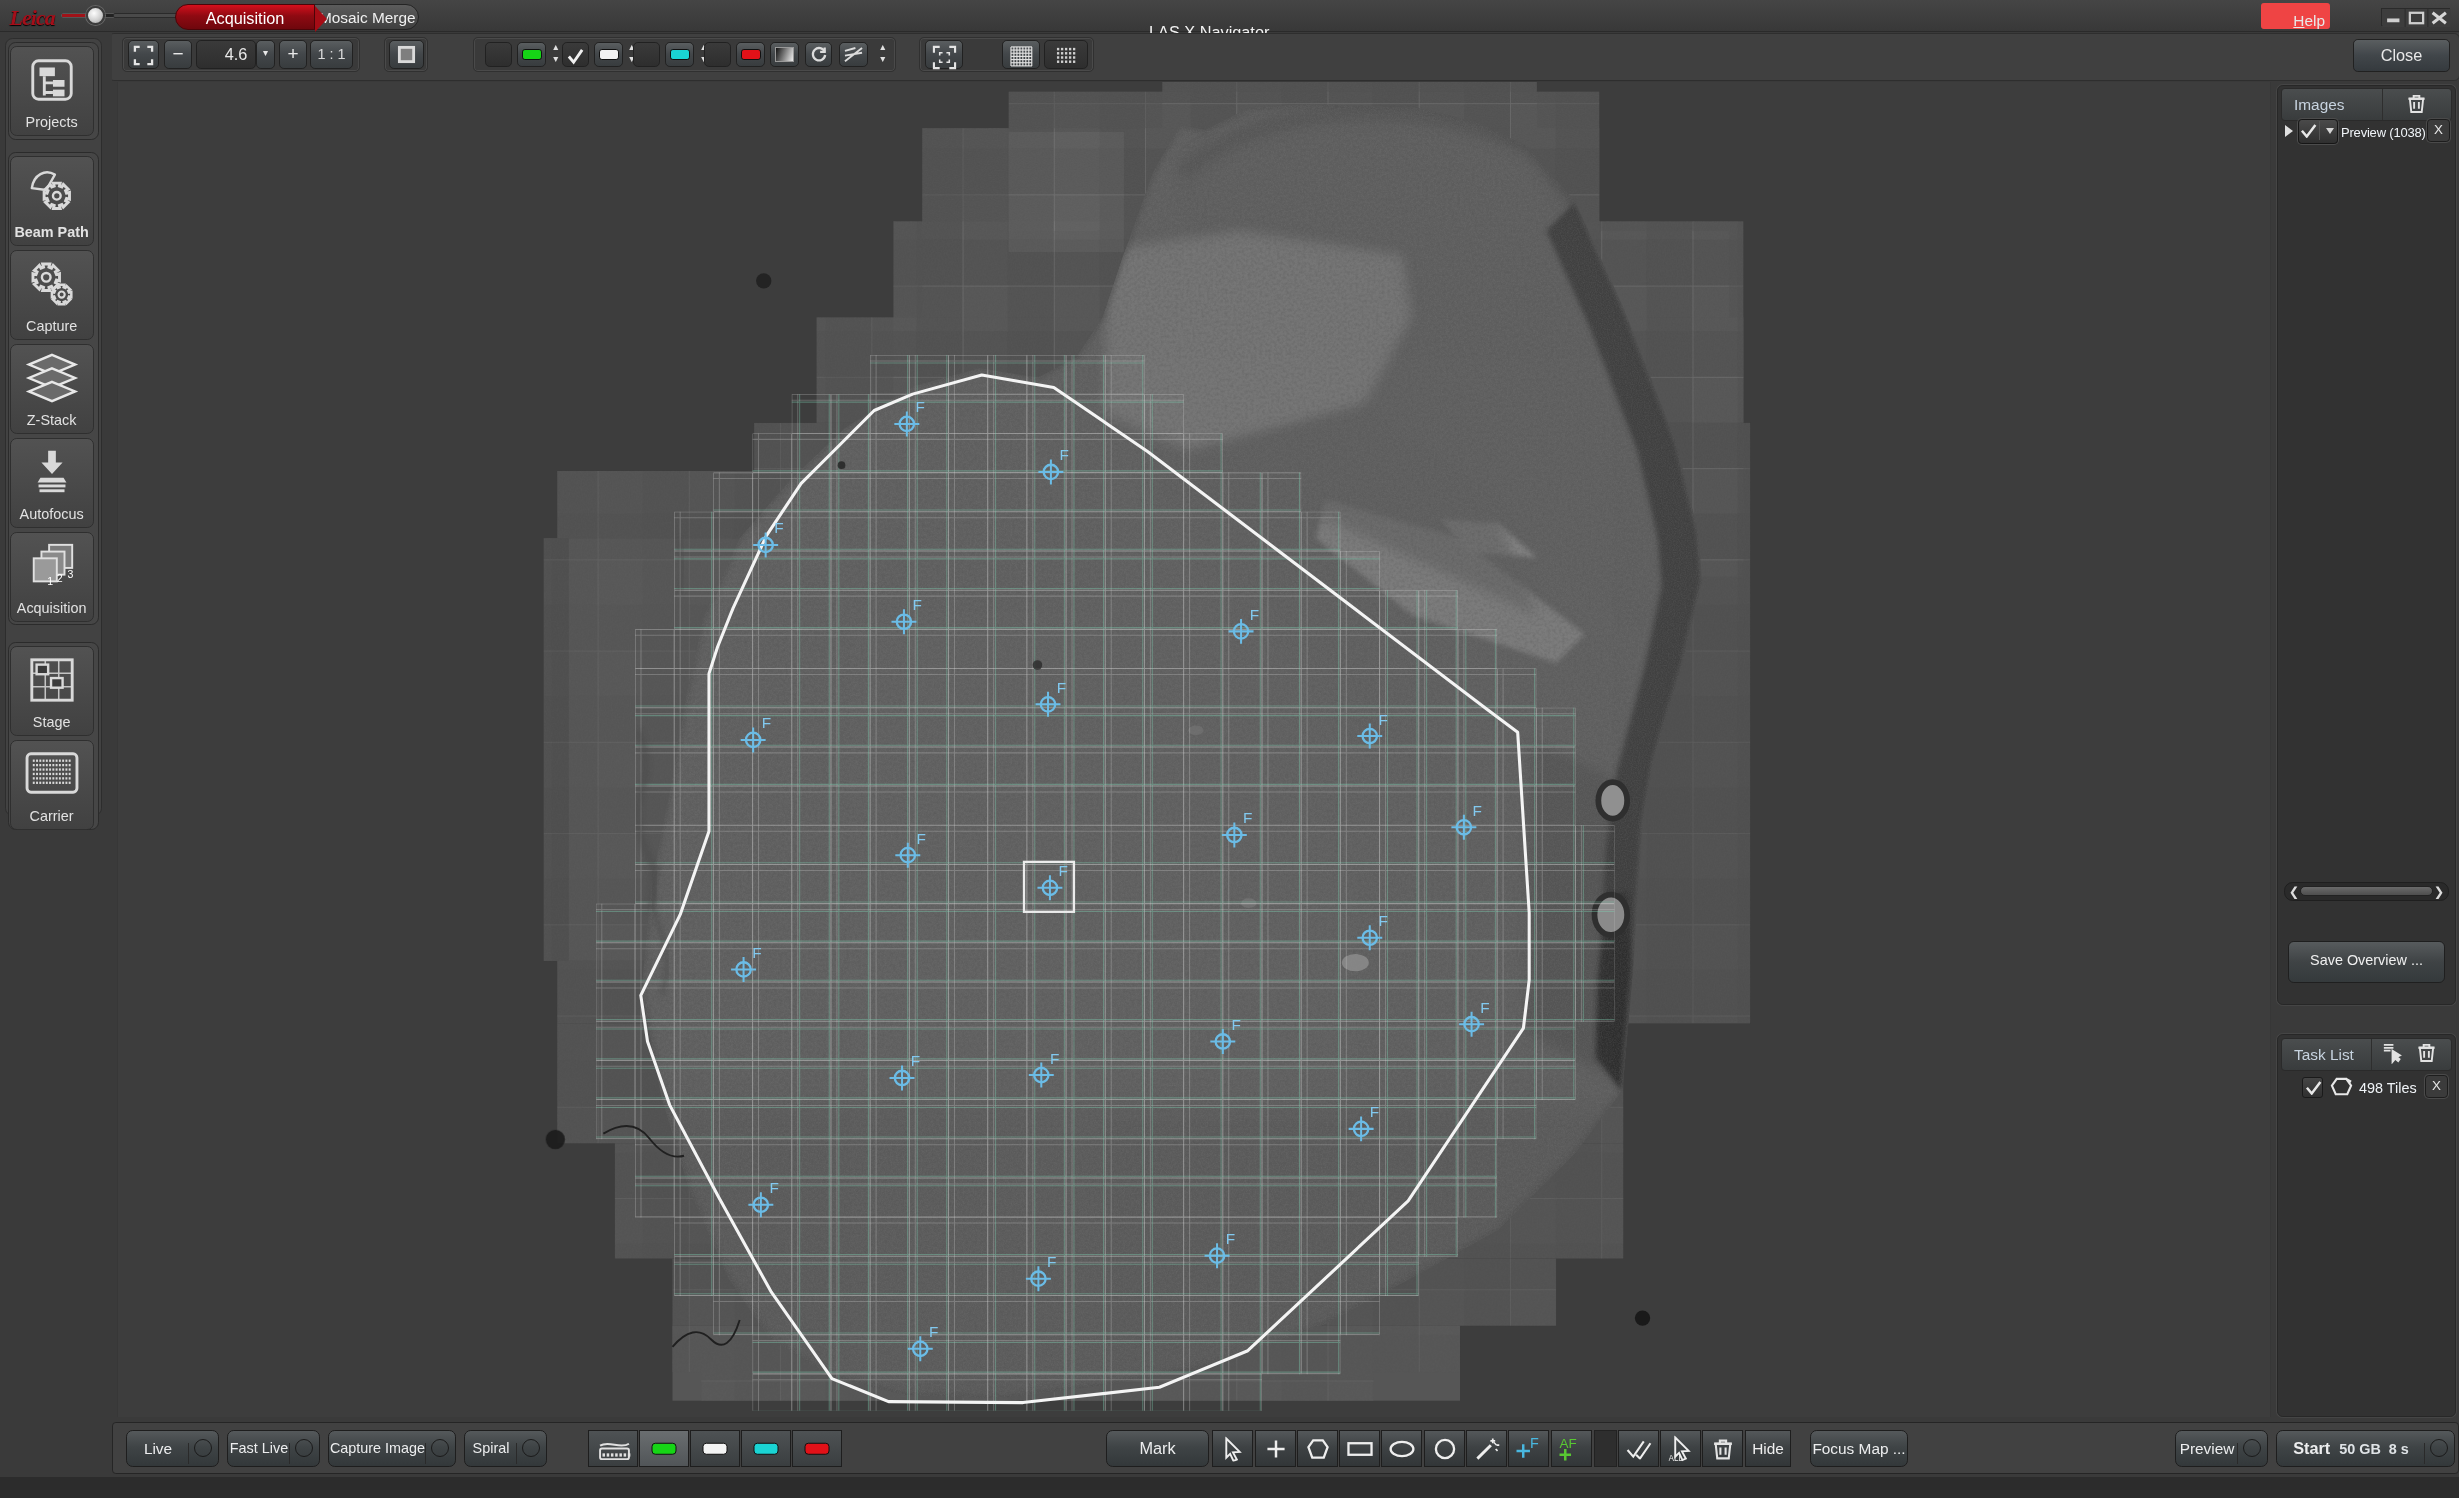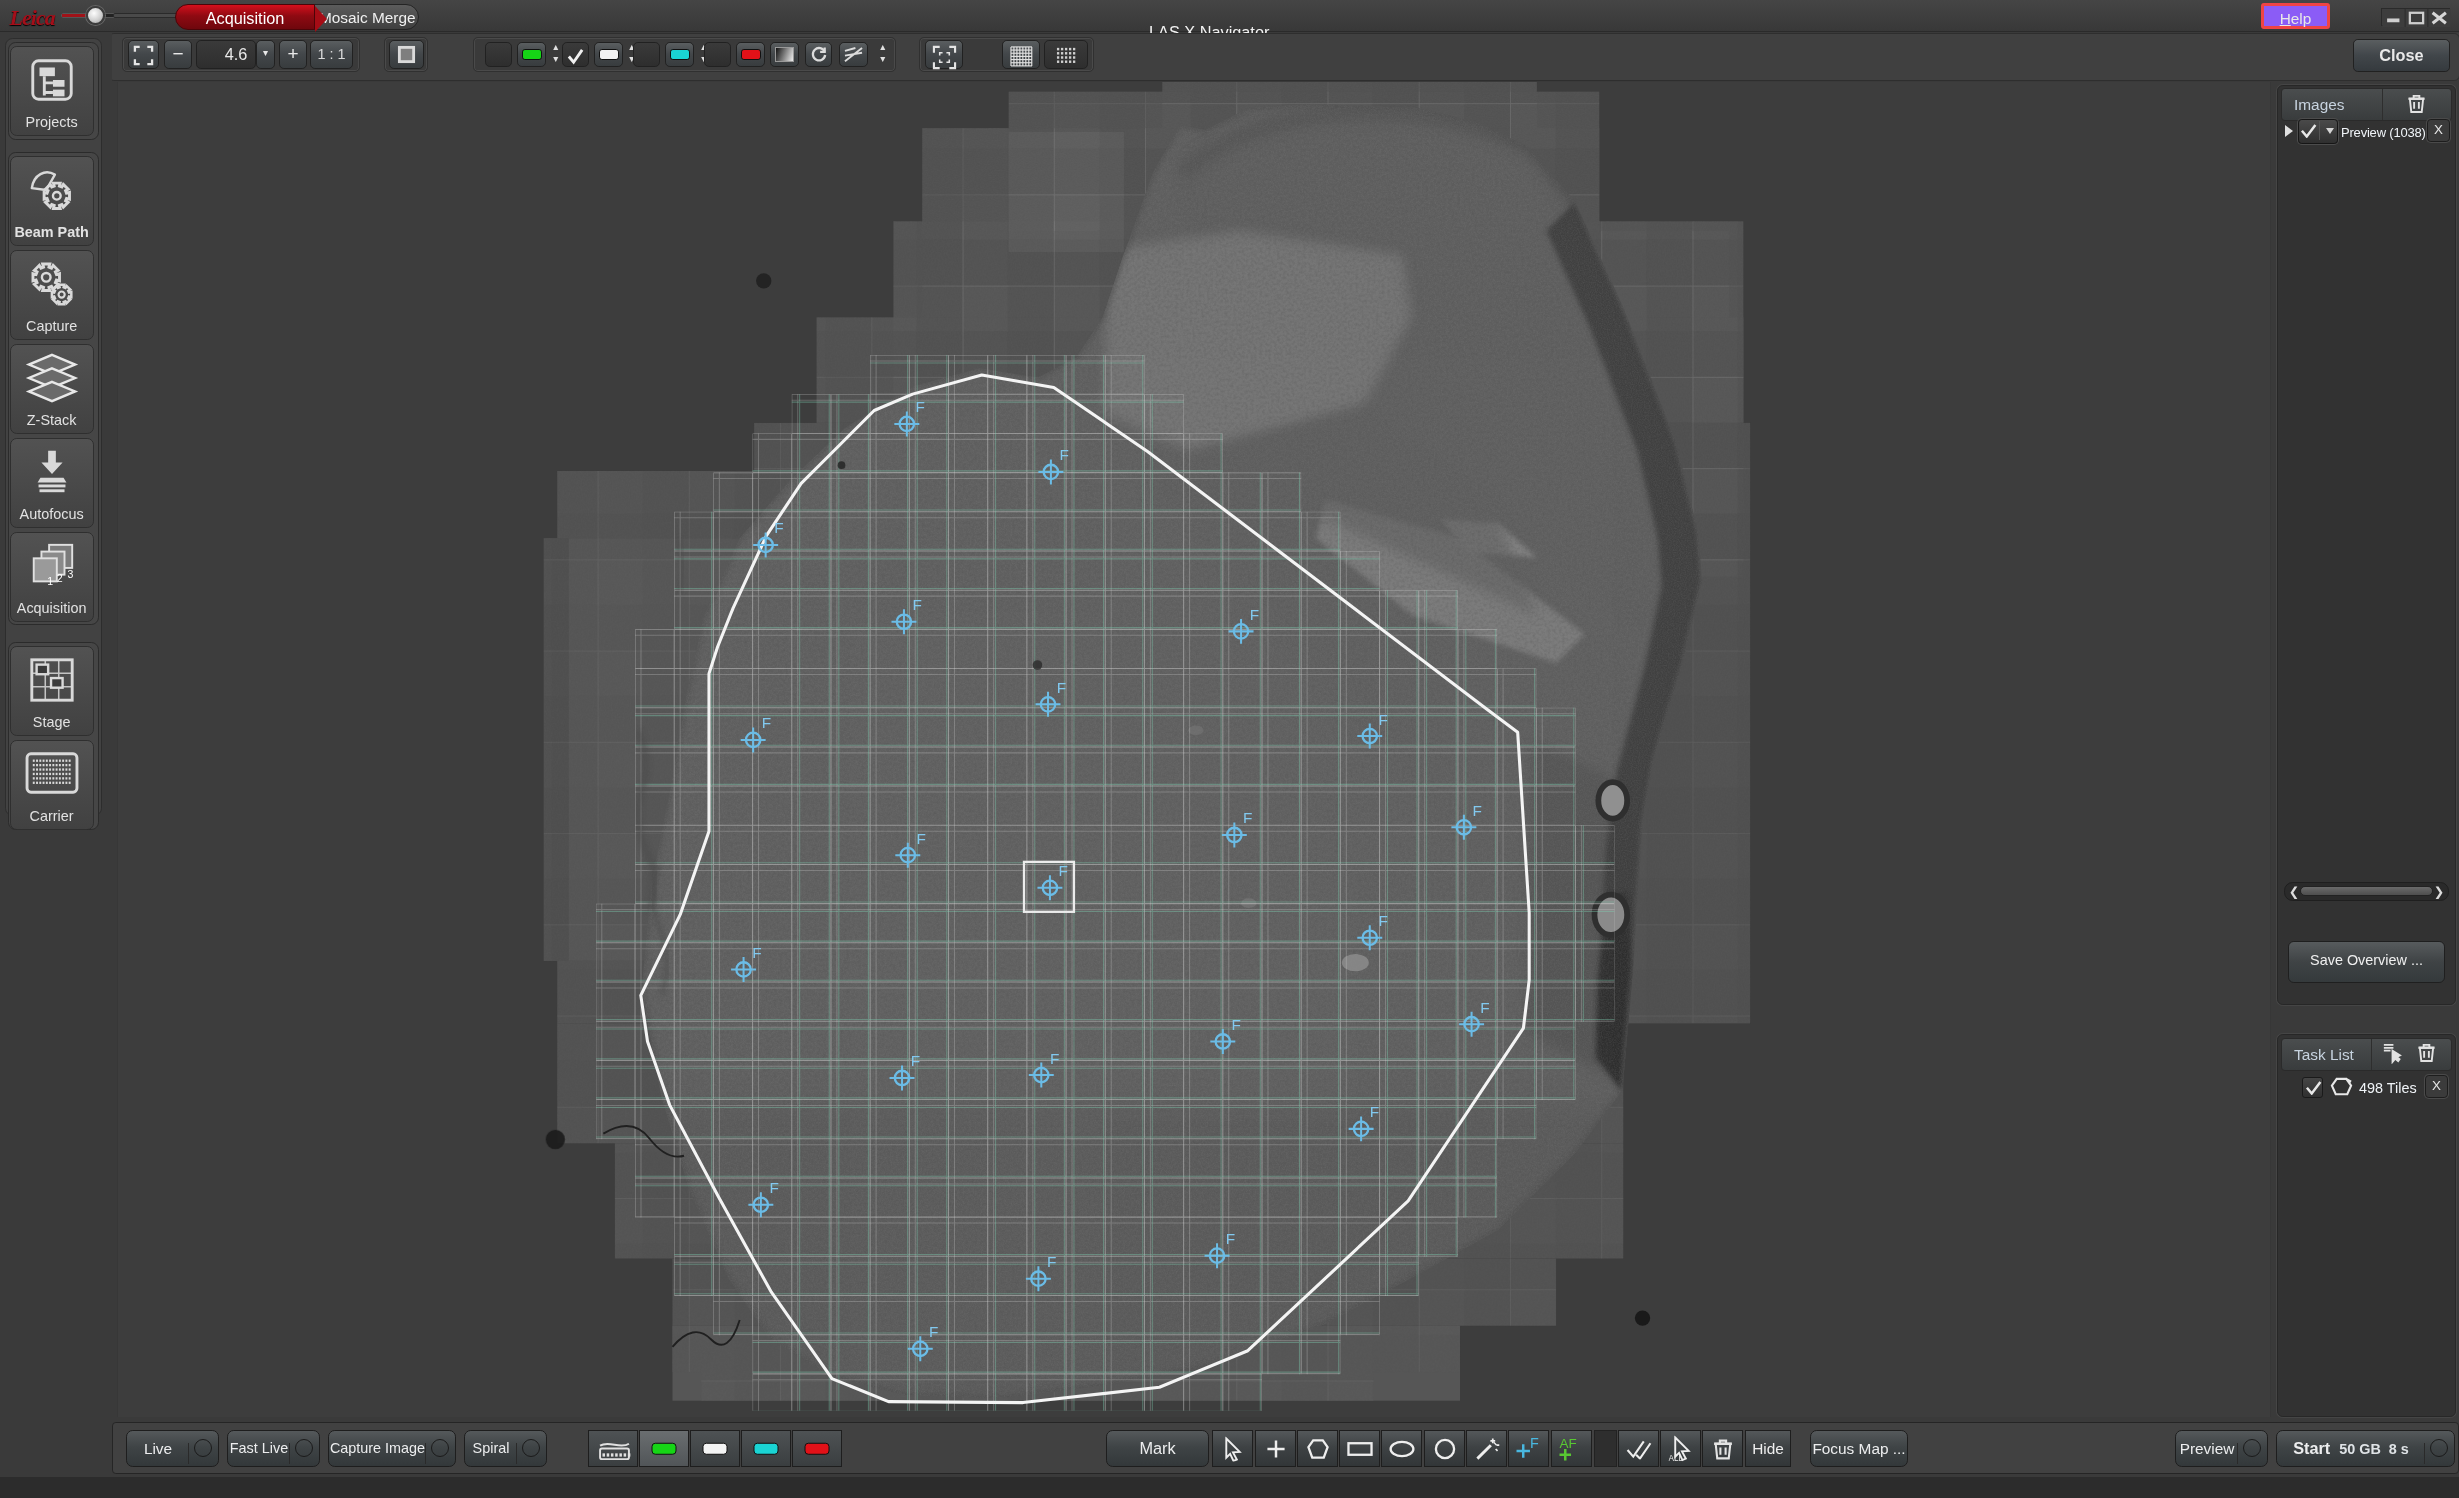--- a/index.html
+++ b/index.html
@@ -18,22 +18,22 @@
  background:radial-gradient(circle at 40% 35%,#fdfdfd,#cfcfcf 55%,#9a9a9a);border:2.9px solid #3c3c3c;box-shadow:0 0 0 1px #666;}
 #slider2{left:113px;top:13.4px;width:65px;height:4.8px;background:#4a4a4a;border-radius:1.9px;border:1px solid #2a2a2a;}
 .tab-acq{left:175px;top:3.8px;width:140px;height:26px;background:linear-gradient(#d40f1c,#8f0a12 45%,#6f070d);
  border-radius:13.4px 0 0 13.4px;color:#fff;font-size:16.3px;text-align:center;line-height:26px;
  border:1px solid #4c0408;z-index:3;}
 .tab-acq:after{content:"";position:absolute;right:-12.5px;top:1px;width:0;height:0;
  border-top:13px solid transparent;border-bottom:13px solid transparent;border-left:12.5px solid #a50c15;}
 .tab-mos{left:304px;top:3.8px;width:115px;height:26px;background:linear-gradient(#5c5c5c,#3f3f3f);
  border-radius:0 13.4px 13.4px 0;color:#f0f0f0;font-size:15.4px;text-align:center;line-height:26px;padding-left:11.5px;white-space:nowrap;
  border:1px solid #242424;z-index:2;}
-#helpbtn{left:2261px;top:2.9px;width:69px;height:26px;background:#8b5cf6;border:3px solid #ef4444;
- border-radius:2.9px;color:#e8e8e8;font-size:15.4px;text-align:center;line-height:26px;}
+#helpbtn{left:2261px;top:2.9px;width:69px;height:26px;background:#ef4444;border:5px solid #ef4444;
+ border-radius:2.9px;color:#e8e8e8;font-size:15.4px;text-align:right;line-height:26px;}
 #helpbtn u{text-decoration:underline;}
 .winbtns{left:2381px;top:7.7px;width:69px;height:18px;background:#3f3f3f;border:1px solid #2a2a2a;color:#ddd;}
 
 #toolbar{left:0;top:33px;width:2459px;height:44px;background:#3e3e3e;}
 #toolbar-edge{left:108px;top:33px;width:2352px;height:48px;background:#404040;
  border:1.9px solid #2e2e2e;border-radius:5.8px;}
 .tpanel{top:37px;height:35px;background:#3a3a3a;border:1px solid #303030;border-radius:4.8px;box-shadow:inset 0 0 0 1px #4a4a4a;}
 .tbtn{top:40px;height:29px;background:linear-gradient(#5a5e60,#43474a 48%,#383c3e);
  border:1px solid #212121;border-radius:4.8px;color:#e9e9e9;}
 .tbtn.dark{background:linear-gradient(#3a3a3a,#2e2e2e);}
@@ -209,21 +209,21 @@
           <rect x="14.600000000000001" y="11.8" width="2.4" height="2.6"></rect>
           <rect x="18.8" y="11.8" width="2.4" height="2.6"></rect>
           <rect x="2.0" y="16.200000000000003" width="2.4" height="2.6"></rect>
           <rect x="6.2" y="16.200000000000003" width="2.4" height="2.6"></rect>
           <rect x="10.4" y="16.200000000000003" width="2.4" height="2.6"></rect>
           <rect x="14.600000000000001" y="16.200000000000003" width="2.4" height="2.6"></rect>
           <rect x="18.8" y="16.200000000000003" width="2.4" height="2.6"></rect>
         </g>
       </svg>
     </div>
-<div class="abs tbtn" style="left:2353px;width:97px;height:33px;top:39px;text-align:center;line-height:31px;font-size:16.3px;background:linear-gradient(#5a5e60,#41464a 50%,#353a3e);font-weight:bold;">Close</div>
+<div class="abs tbtn" style="left:2353px;width:97px;height:33px;top:39px;text-align:center;line-height:31px;font-size:16.3px;background:linear-gradient(#5a5e60,#41464a 50%,#353a3e);">Close</div>
 <div class="abs" id="sidebar"></div>
 <div class="abs" id="sidebarpanel"></div>
 <div class="abs sgroup" style="top:42px;height:98px;"></div>
 <div class="abs sgroup" style="top:152px;height:473px;"></div>
 <div class="abs sgroup" style="top:642px;height:188px;"></div>
 <div class="sbtn" style="left:9.6px;top:46px;">
       <svg width="50" height="50" viewBox="0 0 52 52">
         <g fill="none" stroke="#d9d9d9" stroke-width="3">
           <rect x="6" y="6" width="40" height="40" rx="6" stroke-width="3"></rect>
           <rect x="13" y="13" width="16" height="9" fill="#d9d9d9" stroke="none"></rect>

